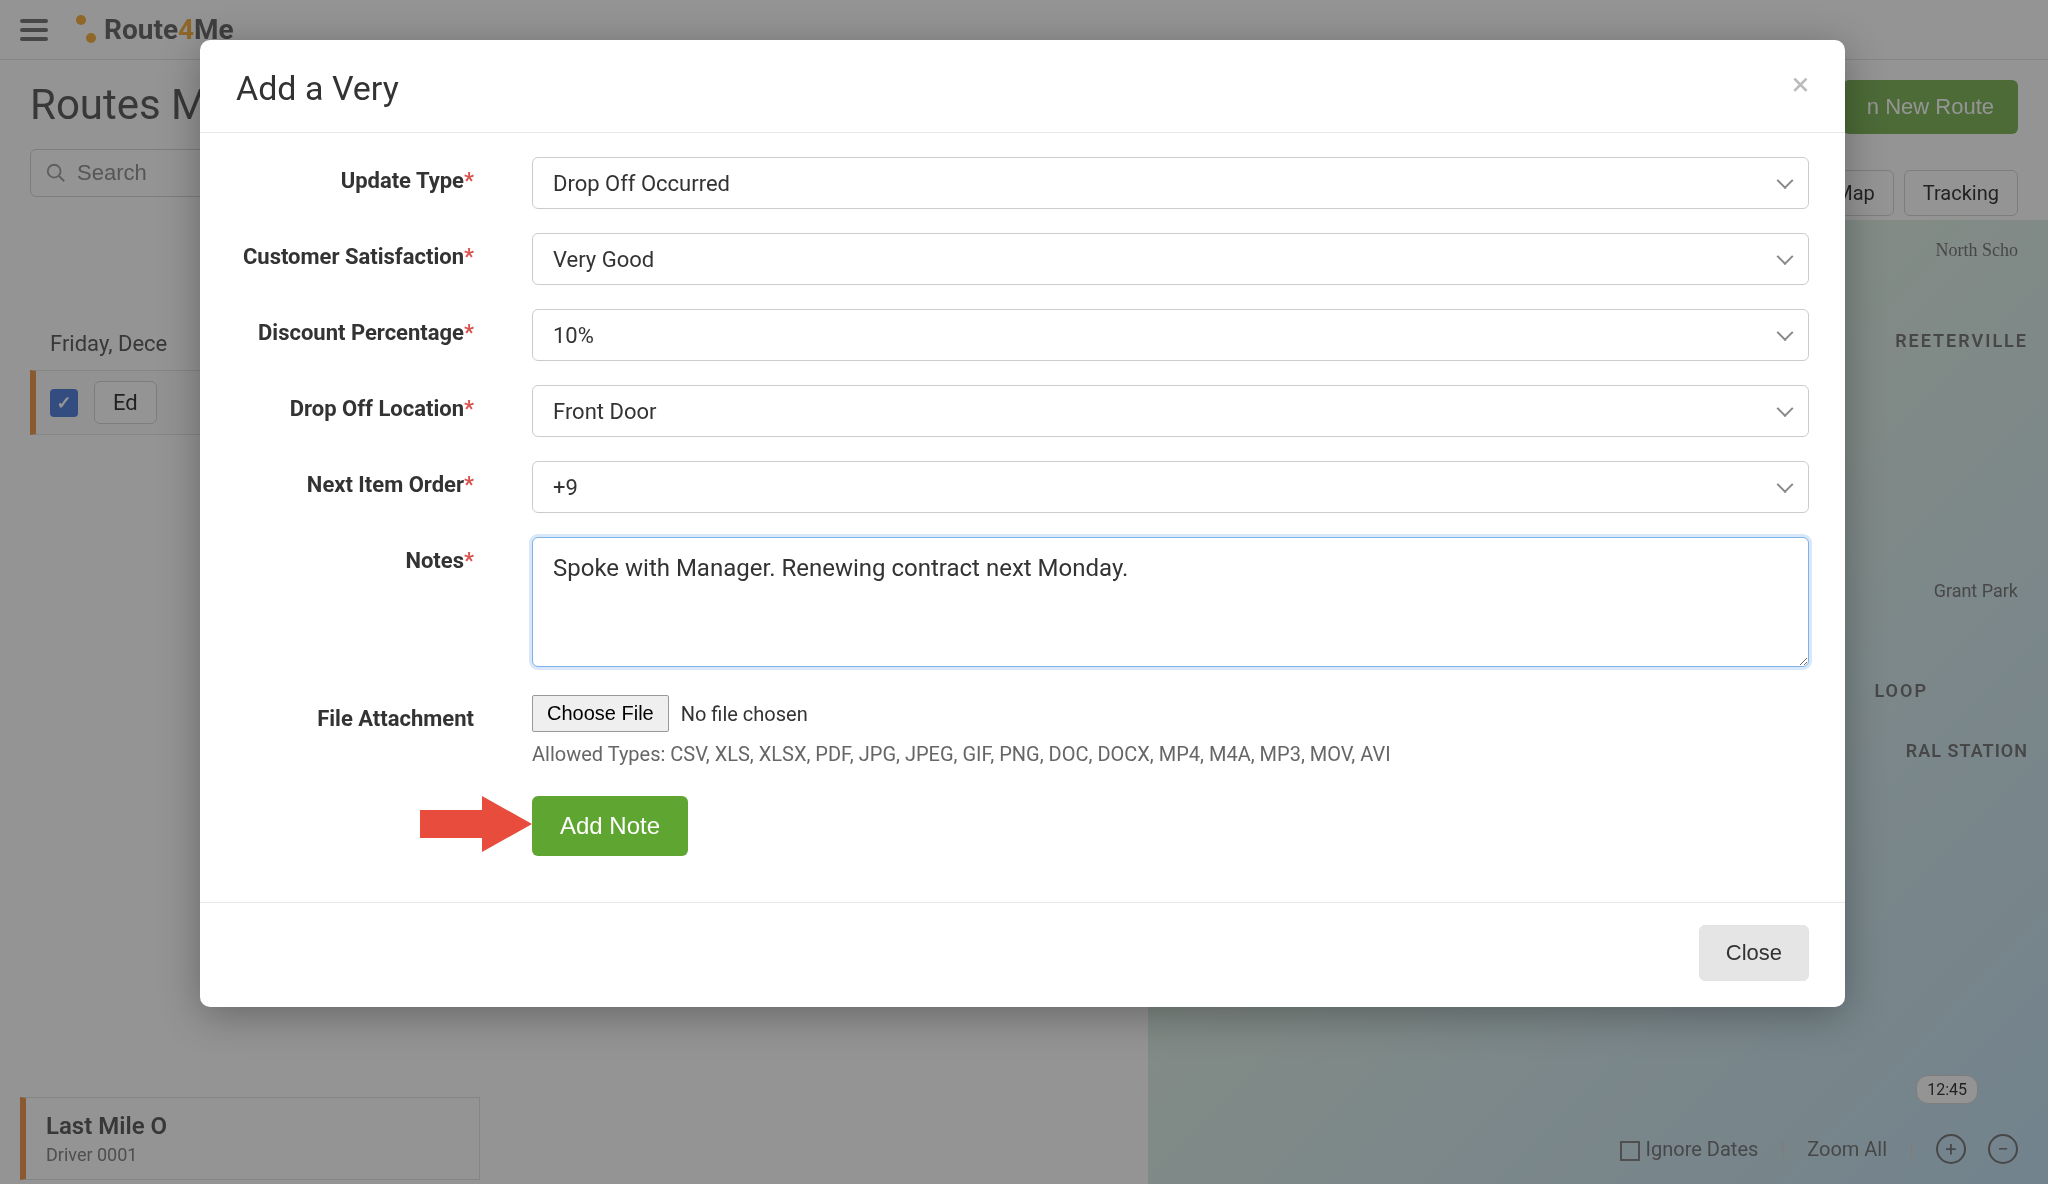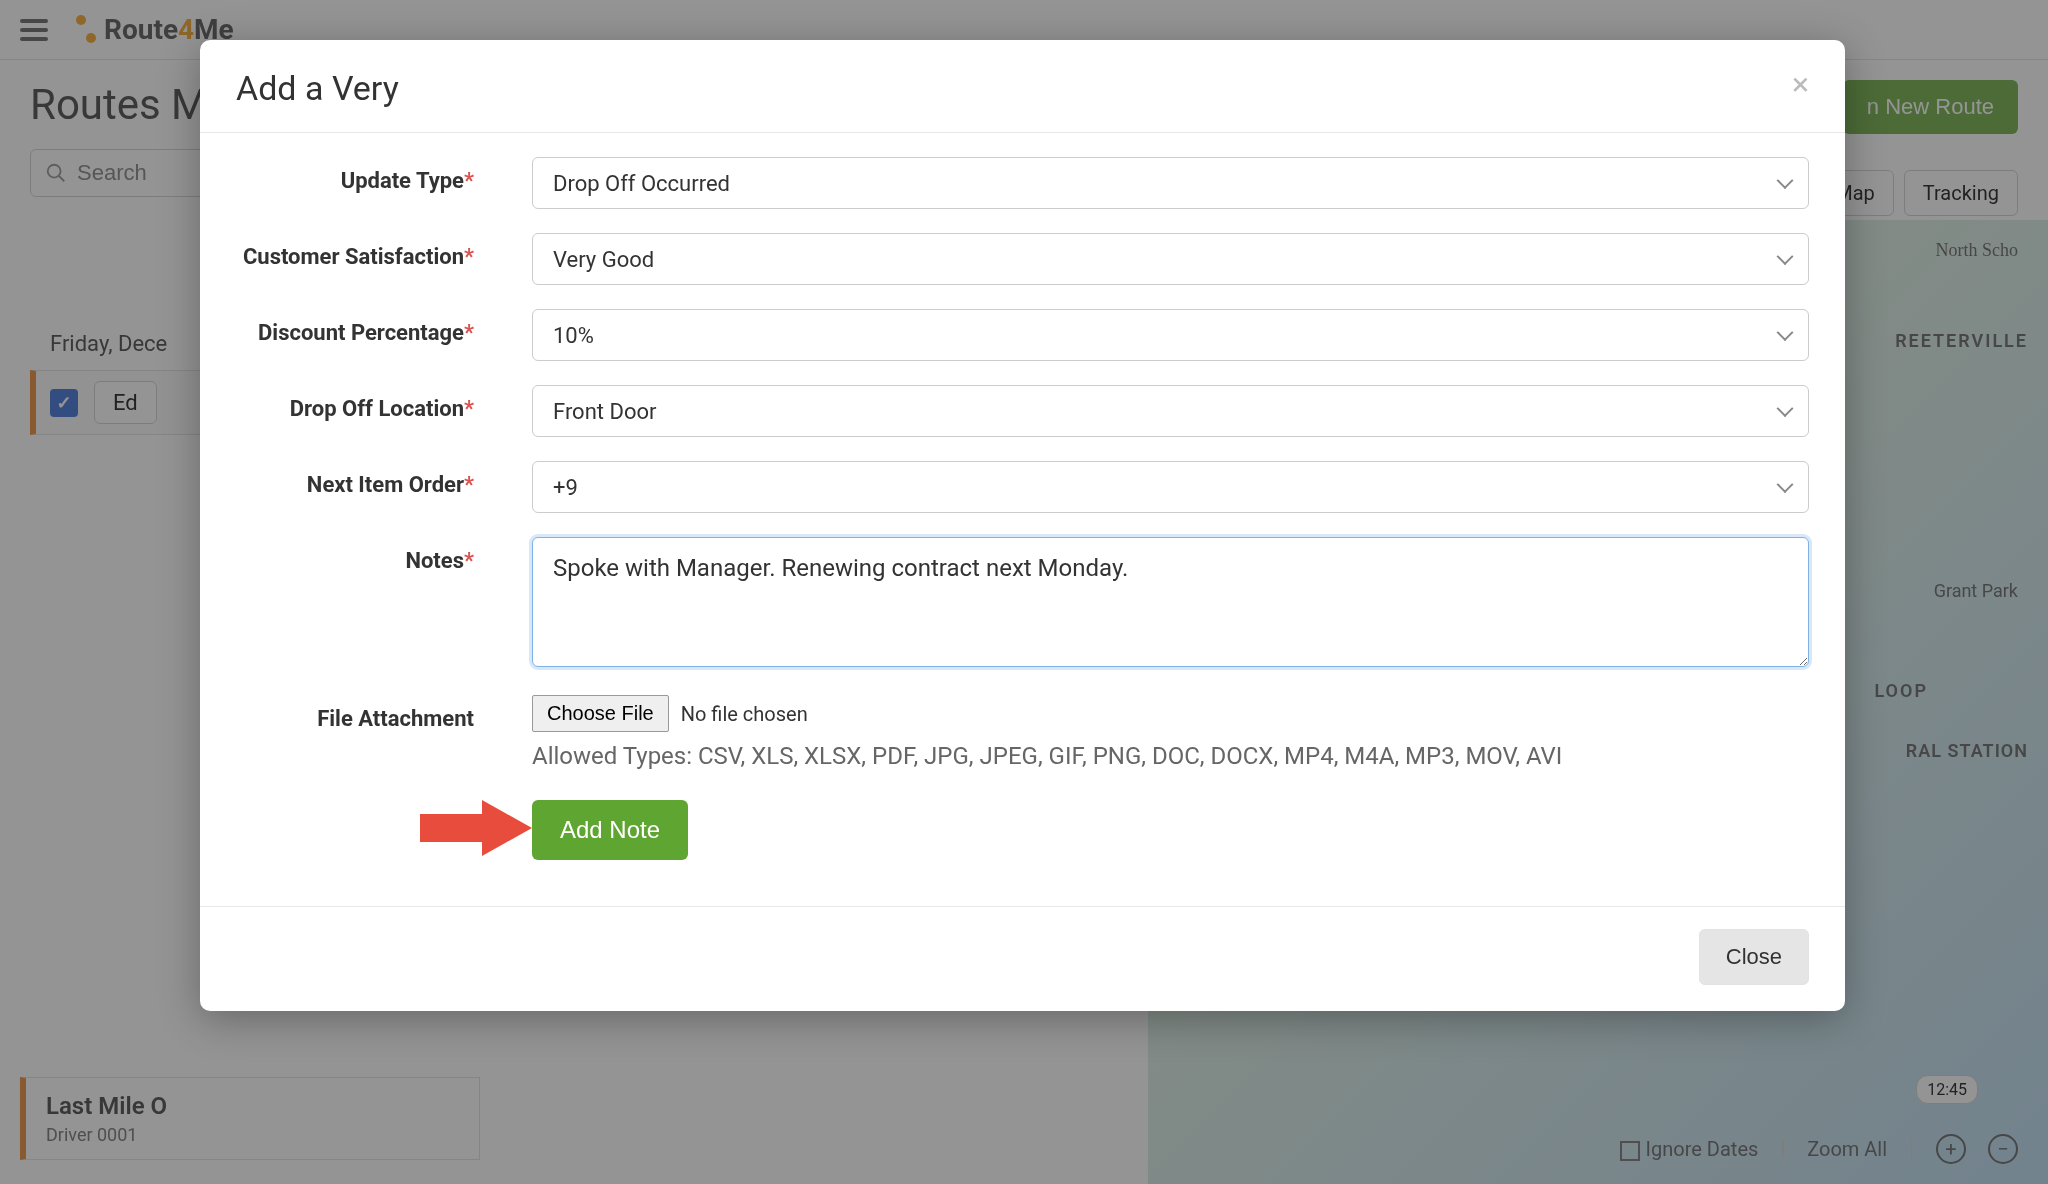--- a/index.html
+++ b/index.html
@@ -34,21 +34,21 @@
 
 .tab-pills { position:absolute; top:110px; right:30px; display:flex; gap:10px; }
 .tab-pill { background:#fff; border:1px solid #ccc; border-radius:6px; padding:10px 18px; font-size:20px; display:flex; align-items:center; gap:8px; }
 
 .date-row { margin-top: 120px; font-size:22px; color:#333; padding: 14px 20px; }
 .route-row { display:flex; align-items:center; gap:16px; border:1px solid #ddd; border-left:6px solid #e67e22; padding:10px 14px; background:#fafafa; }
 .checkbox { width:28px; height:28px; background:#2962d6; border-radius:4px; display:flex; align-items:center; justify-content:center; }
 .checkbox::after { content:'✓'; color:#fff; font-size:18px; font-weight:bold; }
 .ed-btn { border:1px solid #ccc; border-radius:6px; padding:8px 18px; font-size:22px; background:#fff; }
 
-.bottom-card { position:absolute; bottom:24px; left:20px; border:1px solid #ddd; border-left:6px solid #e67e22; padding:14px 20px; background:#fff; width: 460px; }
+.bottom-card { position:absolute; bottom:4px; left:20px; border:1px solid #ddd; border-left:6px solid #e67e22; padding:14px 20px; background:#fff; width: 460px; }
 .bottom-card .t { font-size:24px; font-weight:600; color:#333; }
 .bottom-card .s { font-size:18px; color:#666; margin-top:4px; }
 
 .footer-ctrl { position:absolute; bottom:20px; right:30px; display:flex; align-items:center; gap:22px; font-size:20px; color:#555; }
 .footer-ctrl .sep { color:#ccc; }
 .zoom-btn { width:30px; height:30px; border:2px solid #555; border-radius:50%; display:flex; align-items:center; justify-content:center; font-size:20px; }
 .time-badge { position:absolute; bottom:80px; right:70px; background:#fff; border:1px solid #ccc; border-radius:12px; padding:4px 10px; font-size:16px; }
 
 
 .modal { position: absolute; z-index: 10; left: 200px; top: 40px; width: 1645px; background: #fff; border-radius: 10px; box-shadow: 0 8px 40px rgba(0,0,0,0.3); }
@@ -64,21 +64,21 @@
 
 .select { width:100%; border:1px solid #ccc; border-radius:6px; height:52px; padding: 0 40px 0 20px; font-size:22px; color:#333; background:#fff; appearance:none; position:relative; display:flex; align-items:center; cursor:pointer; }
 .select-wrap { position:relative; }
 .select-wrap::after { content:''; position:absolute; right:18px; top:50%; width:10px; height:10px; border-right:2px solid #888; border-bottom:2px solid #888; transform: translateY(-70%) rotate(45deg); pointer-events:none; }
 
 .textarea { width:100%; border:1px solid #7fb3e6; border-radius:6px; padding:16px 20px; font-size:24px; color:#333; min-height:130px; resize:vertical; outline:none; box-shadow: 0 0 0 3px rgba(100,160,230,0.25); font-family:inherit; }
 
 .file-row { display:flex; align-items:center; gap:12px; }
 .choose-file { border:1px solid #999; background:#efefef; padding:6px 14px; font-size:20px; cursor:pointer; border-radius:2px; }
 .file-status { font-size:20px; color:#333; }
-.hint { font-size:24px; color:#666; margin-top:10px; }
+.hint { font-size:20px; color:#666; margin-top:10px; }
 
 .arrow-wrap { position:relative; }
 .red-arrow { position:absolute; left:-112px; top:50%; transform:translateY(-50%); }
 .red-arrow svg { width:112px; height:56px; }
 
 .modal-footer { border-top:1px solid #e8e8e8; padding: 22px 36px 26px; display:flex; justify-content:flex-end; }
 .btn-close { background:#e5e5e5; border:1px solid #e3e3e3; border-radius:6px; padding:14px 26px; font-size:22px; cursor:pointer; color:#333; }
 
 .add-note-btn { background:#5fa531; color:#fff; border:none; border-radius:6px; padding:16px 28px; font-size:24px; cursor:pointer; }
 

